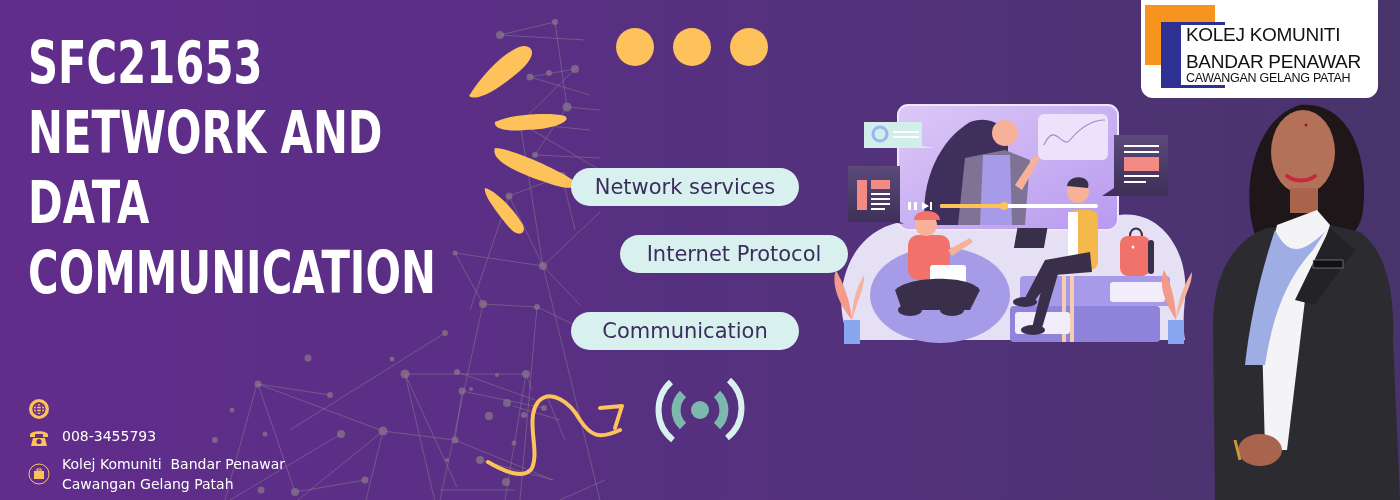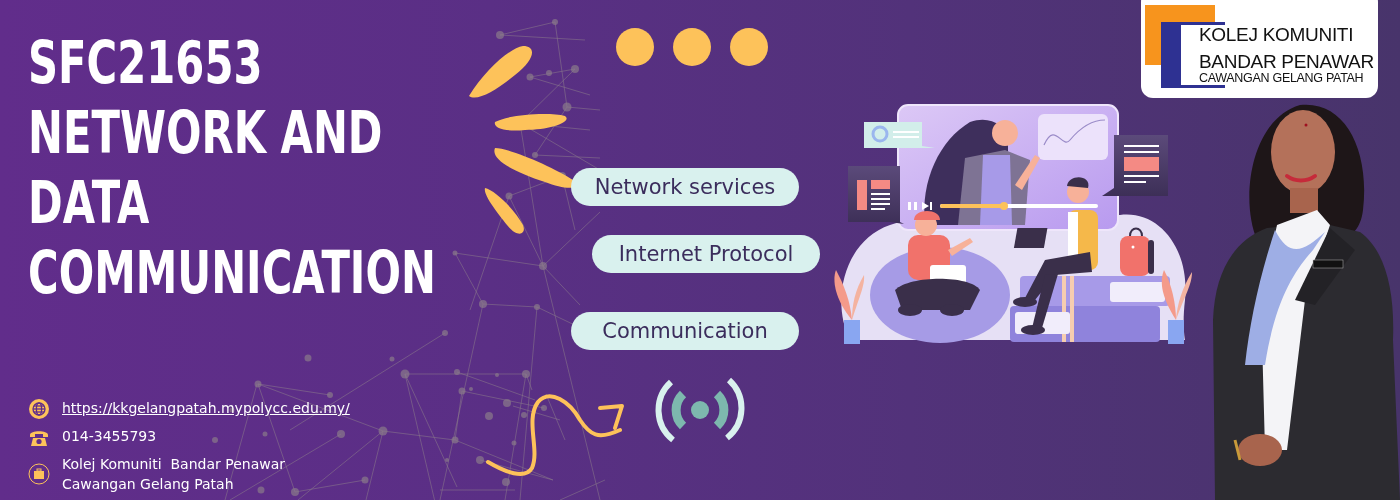--- a/index.html
+++ b/index.html
@@ -55,21 +55,21 @@
 
   
   .logo {
     left: 1141px; top: -10px; width: 237px; height: 108px;
     background: #ffffff; border-radius: 12px;
   }
   .logo .sq1 { position: absolute; left: 4px; top: 15px; width: 70px; height: 60px; background: #f7941d; }
   .logo .sq2 { position: absolute; left: 20px; top: 32px; width: 64px; height: 66px; background: #2e3192; }
   .logo .lt {
     position: absolute; left: 40px; top: 35px; width: 196px;
-    background: #ffffff; padding-left: 18px; color: #111;
+    background: #ffffff; padding-left: 5px; color: #111;
     font-family: "Liberation Sans", sans-serif; line-height: 1;
   }
   .logo .l1 { font-size: 19px; font-weight: normal; letter-spacing: -0.3px; }
   .logo .l2 { font-size: 19px; letter-spacing: -0.3px; margin-top: 8px; }
   .logo .l3 { font-size: 12.5px; letter-spacing: -0.3px; margin-top: 1px; }
 </style>
 </head>
 <body>
 
 <svg id="net" width="1400" height="500" viewBox="0 0 1400 500">
@@ -188,21 +188,21 @@
 
 <div class="abs" style="left:616px;top:28px;display:flex;gap:19px;">
   <div class="dot"></div>
   <div class="dot"></div>
   <div class="dot"></div>
 </div>
 
 <div class="abs pill" style="left:571px;top:168px;width:228px;text-align:center;">
   <span>Network services</span>
 </div>
-<div class="abs pill" style="left:592px;top:235px;width:228px;">
+<div class="abs pill" style="left:620px;top:235px;width:228px;">
   <span>Internet Protocol</span>
 </div>
 <div class="abs pill" style="left:571px;top:312px;width:228px;">
   <span>Communication</span>
 </div>
 
 <svg class="abs" style="left:480px;top:380px;" width="150" height="110" viewBox="0 0 150 110">
   <path d="M8 82 C 25 92, 45 100, 52 88 C 60 70, 45 40, 58 22 C 70 8, 90 22, 100 40 C 110 55, 118 60, 140 50" fill="none" stroke="#fdc25a" stroke-width="4" stroke-linecap="round"></path>
   <path d="M120 28 L 142 26 L 135 48" fill="none" stroke="#fdc25a" stroke-width="4" stroke-linecap="round" stroke-linejoin="round"></path>
 </svg>
@@ -220,29 +220,28 @@
     <svg class="ic" viewBox="0 0 22 22">
       <circle cx="11" cy="11" r="10" fill="#fdc25a"></circle>
       <g fill="none" stroke="#612d8b" stroke-width="1.3">
         <circle cx="11" cy="11" r="6"></circle>
           <ellipse cx="11" cy="11" rx="2.6" ry="6"></ellipse>
         <line x1="5" y1="11" x2="17" y2="11"></line>
           <line x1="6" y1="8" x2="16" y2="8"></line>
           <line x1="6" y1="14" x2="16" y2="14"></line>
       </g>
     </svg>
-    <a class="txt" href="#">https://kkgelangpatah.mypolycc.edu.my/</a>
   </div>
   <div class="crow">
     <svg class="ic" viewBox="0 0 22 22">
       <path d="M2 9 C 2 4, 20 4, 20 9 L 20 11 L 15 11 L 15 8 L 7 8 L 7 11 L 2 11 Z" fill="#fdc25a"></path>
       <path d="M5 12 L 17 12 L 19 20 L 3 20 Z" fill="#fdc25a"></path>
       <circle cx="11" cy="15.5" r="2.6" fill="#612d8b"></circle>
     </svg>
-    <span class="txt">014-3455793</span>
+    <span class="txt">008-3455793</span>
   </div>
   <div class="crow">
     <svg class="ic" viewBox="0 0 22 22" style="margin-top:9px;">
       <circle cx="11" cy="11" r="10" fill="none" stroke="#fdc25a" stroke-width="1"></circle>
       <rect x="6" y="8" width="10" height="8" fill="#fdc25a"></rect>
       <rect x="9" y="6" width="4" height="2" fill="none" stroke="#fdc25a" stroke-width="1"></rect>
     </svg>
     <div class="txt">
       <div style="white-space:pre;text-align:right;">Kolej Komuniti  Bandar Penawar</div>
       <div>Cawangan Gelang Patah</div>

